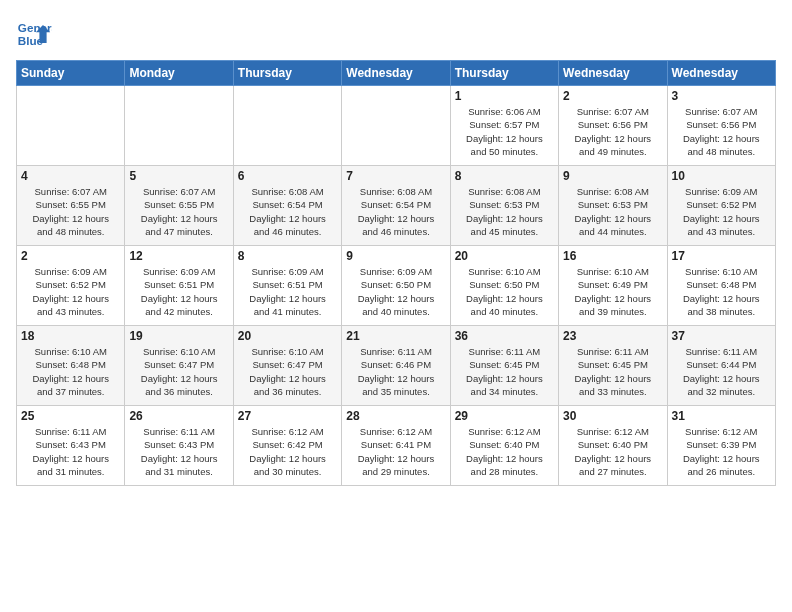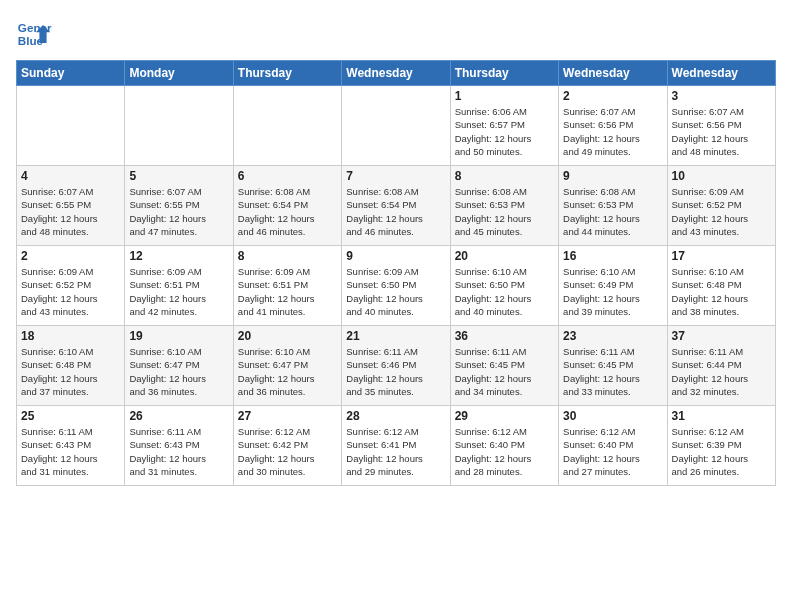--- a/index.html
+++ b/index.html
@@ -66,20 +66,21 @@
     .day-num {
       font-size: 12px;
       font-weight: bold;
       margin-bottom: 2px;
       color: #222;
     }
     .cell-info {
       font-size: 9.5px;
       line-height: 1.4;
       color: #333;
+      text-align: center;
     }
     .empty {
       background: #fff !important;
     }
   </style>
 </head>
 <body>
 
 <div class="header">
   <div class="logo">

